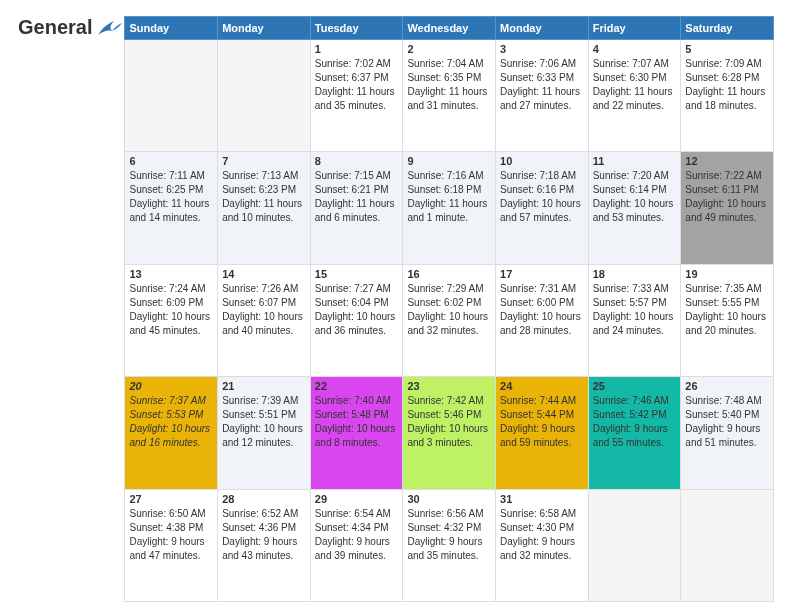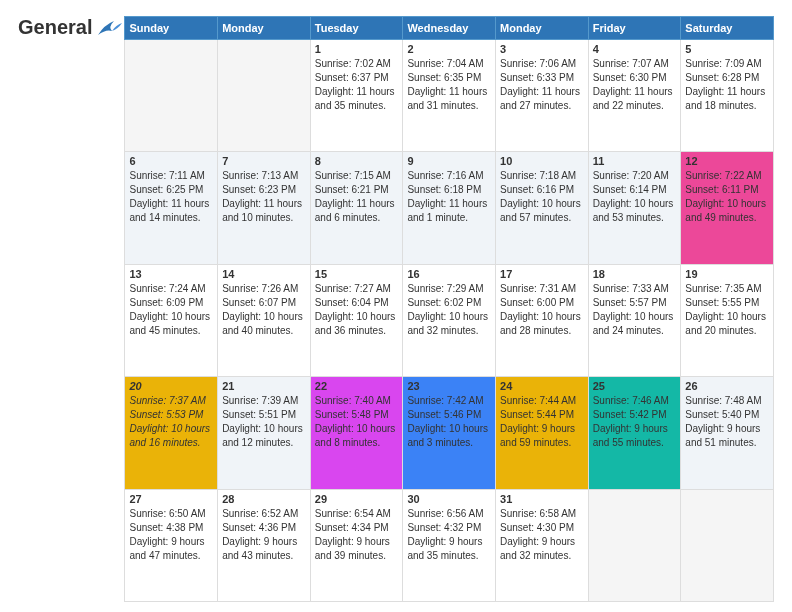--- a/index.html
+++ b/index.html
@@ -161,21 +161,21 @@
             <div class="cell-text">Sunrise: 7:16 AM<br>Sunset: 6:18 PM<br>Daylight: 11 hours and 1 minute.</div>
           </td>
           <td style="background: rgb(240, 244, 248);">
             <div class="day-num">10</div>
             <div class="cell-text">Sunrise: 7:18 AM<br>Sunset: 6:16 PM<br>Daylight: 10 hours and 57 minutes.</div>
           </td>
           <td style="background: rgb(240, 244, 248);">
             <div class="day-num">11</div>
             <div class="cell-text">Sunrise: 7:20 AM<br>Sunset: 6:14 PM<br>Daylight: 10 hours and 53 minutes.</div>
           </td>
-          <td style="background: #ec4899;">
+          <td style="background: #a3a3a3;">
             <div class="day-num">12</div>
             <div class="cell-text">Sunrise: 7:22 AM<br>Sunset: 6:11 PM<br>Daylight: 10 hours and 49 minutes.</div>
           </td>
         </tr>
         <tr>
           <td>
             <div class="day-num">13</div>
             <div class="cell-text">Sunrise: 7:24 AM<br>Sunset: 6:09 PM<br>Daylight: 10 hours and 45 minutes.</div>
           </td>
           <td>
@@ -209,21 +209,21 @@
             <div class="cell-text">Sunrise: 7:37 AM<br>Sunset: 5:53 PM<br>Daylight: 10 hours and 16 minutes.</div>
           </td>
           <td style="background: rgb(240, 244, 248);">
             <div class="day-num">21</div>
             <div class="cell-text">Sunrise: 7:39 AM<br>Sunset: 5:51 PM<br>Daylight: 10 hours and 12 minutes.</div>
           </td>
           <td style="background: #d946ef;">
             <div class="day-num">22</div>
             <div class="cell-text">Sunrise: 7:40 AM<br>Sunset: 5:48 PM<br>Daylight: 10 hours and 8 minutes.</div>
           </td>
-          <td style="background: #3b82f6;">
+          <td style="background: #bef264;">
             <div class="day-num">23</div>
             <div class="cell-text">Sunrise: 7:42 AM<br>Sunset: 5:46 PM<br>Daylight: 10 hours and 3 minutes.</div>
           </td>
           <td style="background: #eab308;">
             <div class="day-num">24</div>
             <div class="cell-text">Sunrise: 7:44 AM<br>Sunset: 5:44 PM<br>Daylight: 9 hours and 59 minutes.</div>
           </td>
           <td style="background: #14b8a6;">
             <div class="day-num">25</div>
             <div class="cell-text">Sunrise: 7:46 AM<br>Sunset: 5:42 PM<br>Daylight: 9 hours and 55 minutes.</div>

